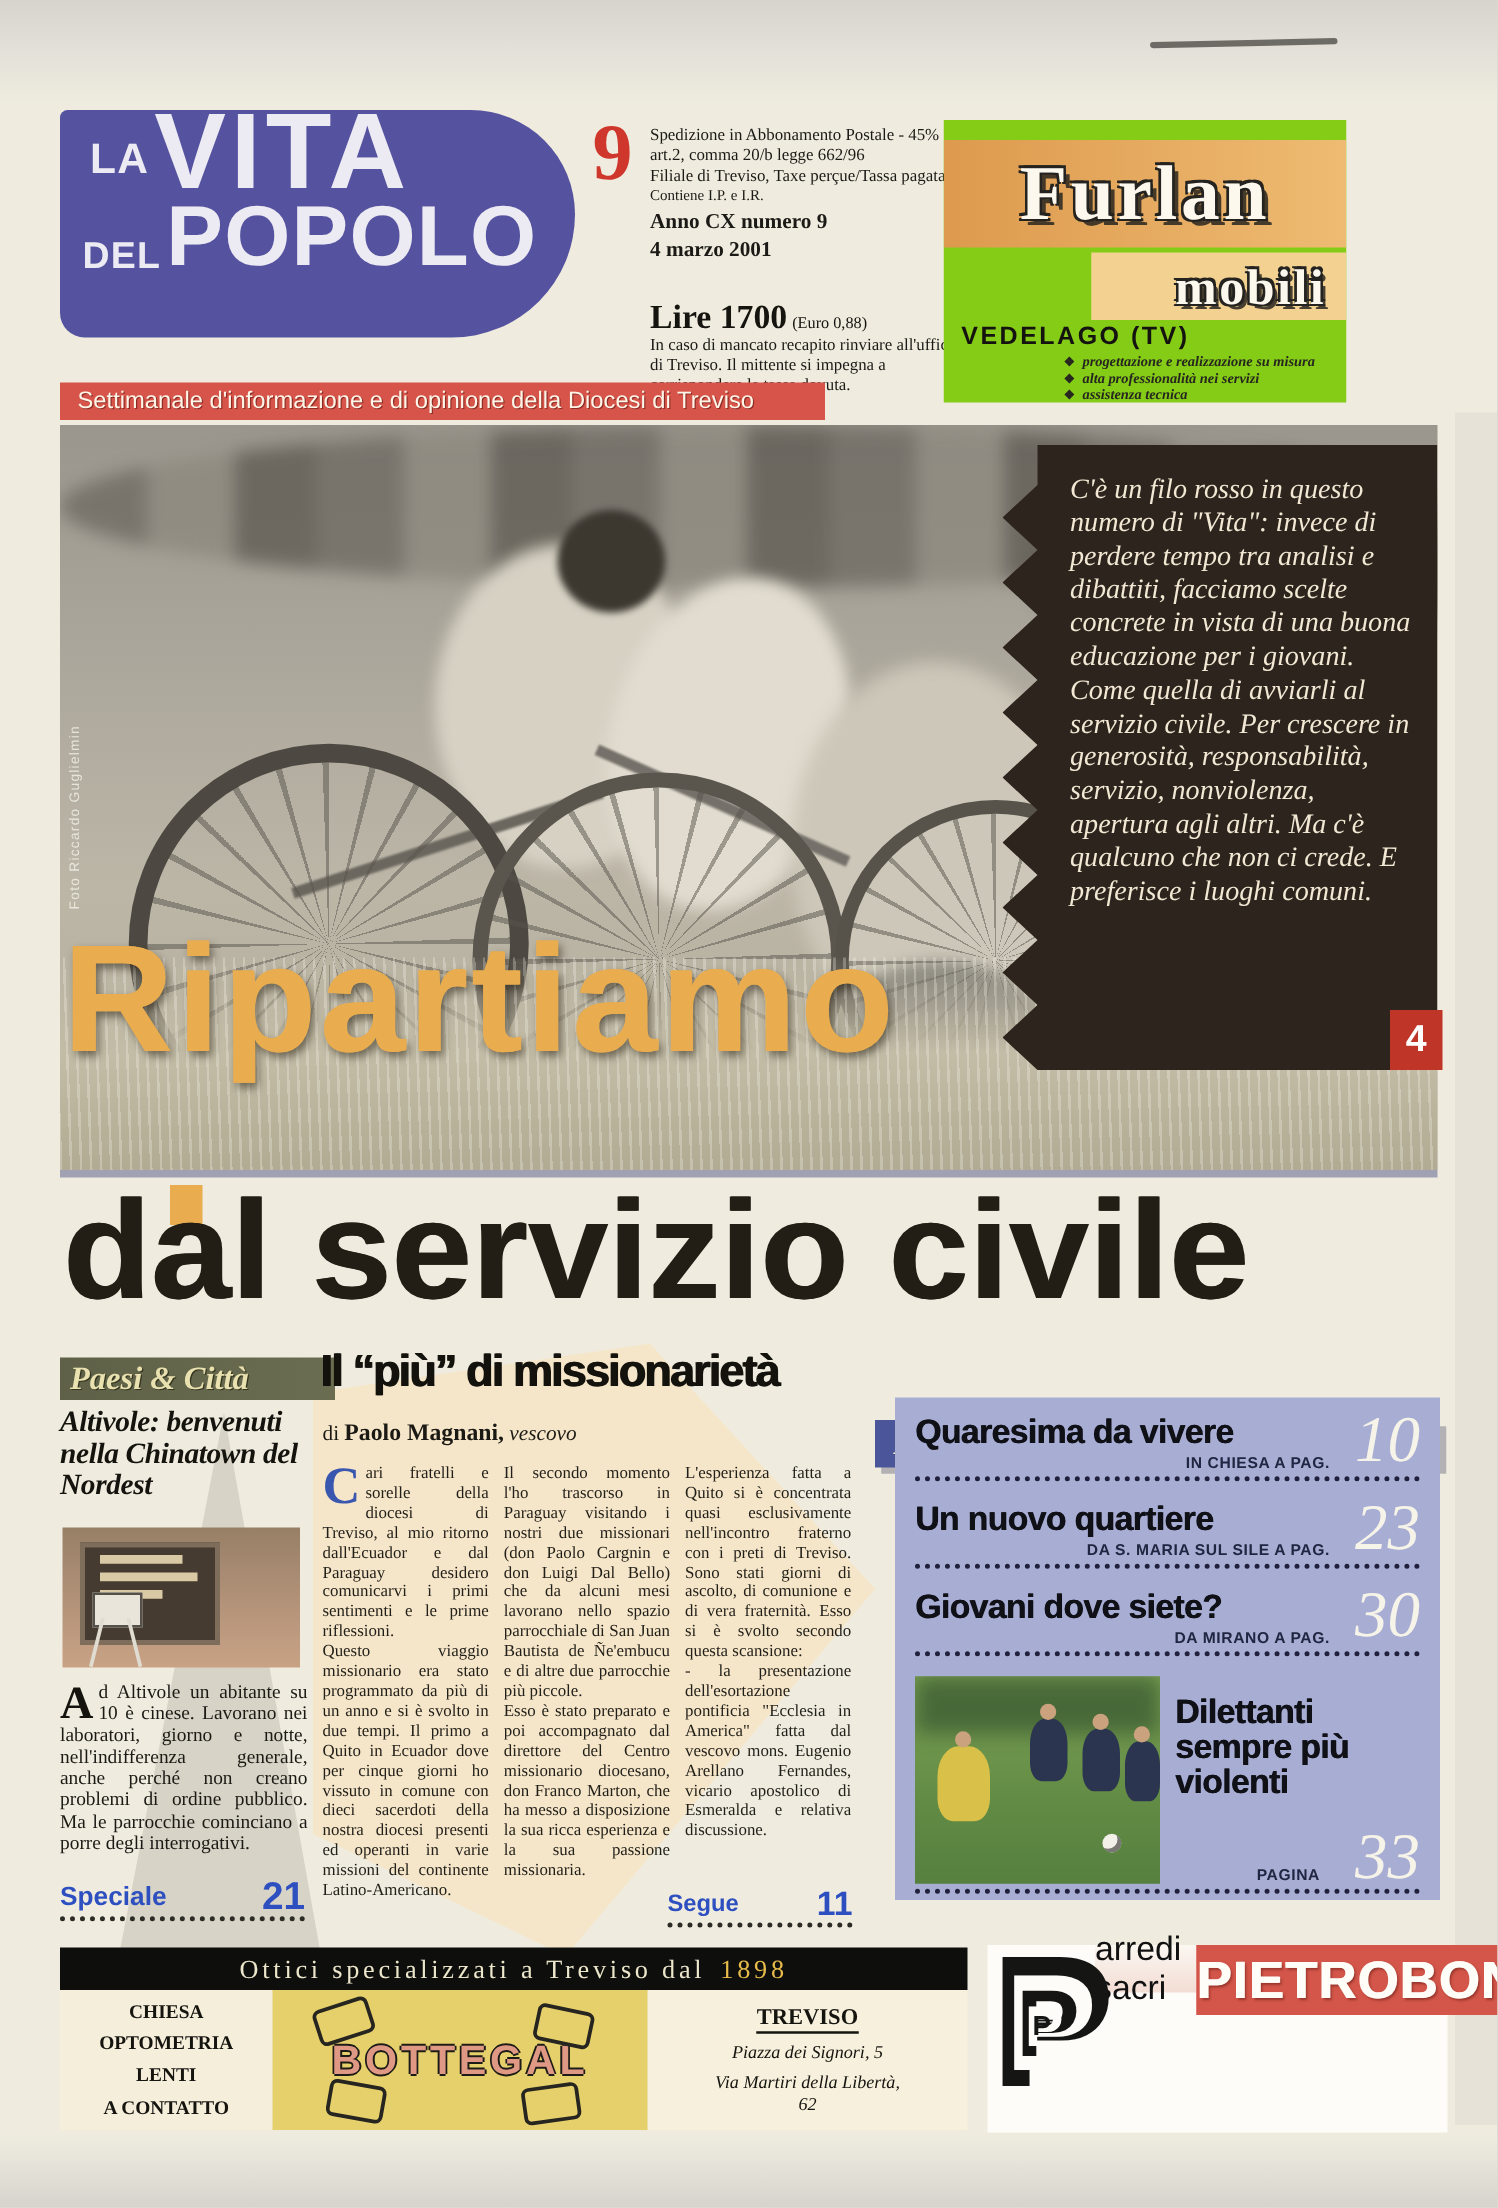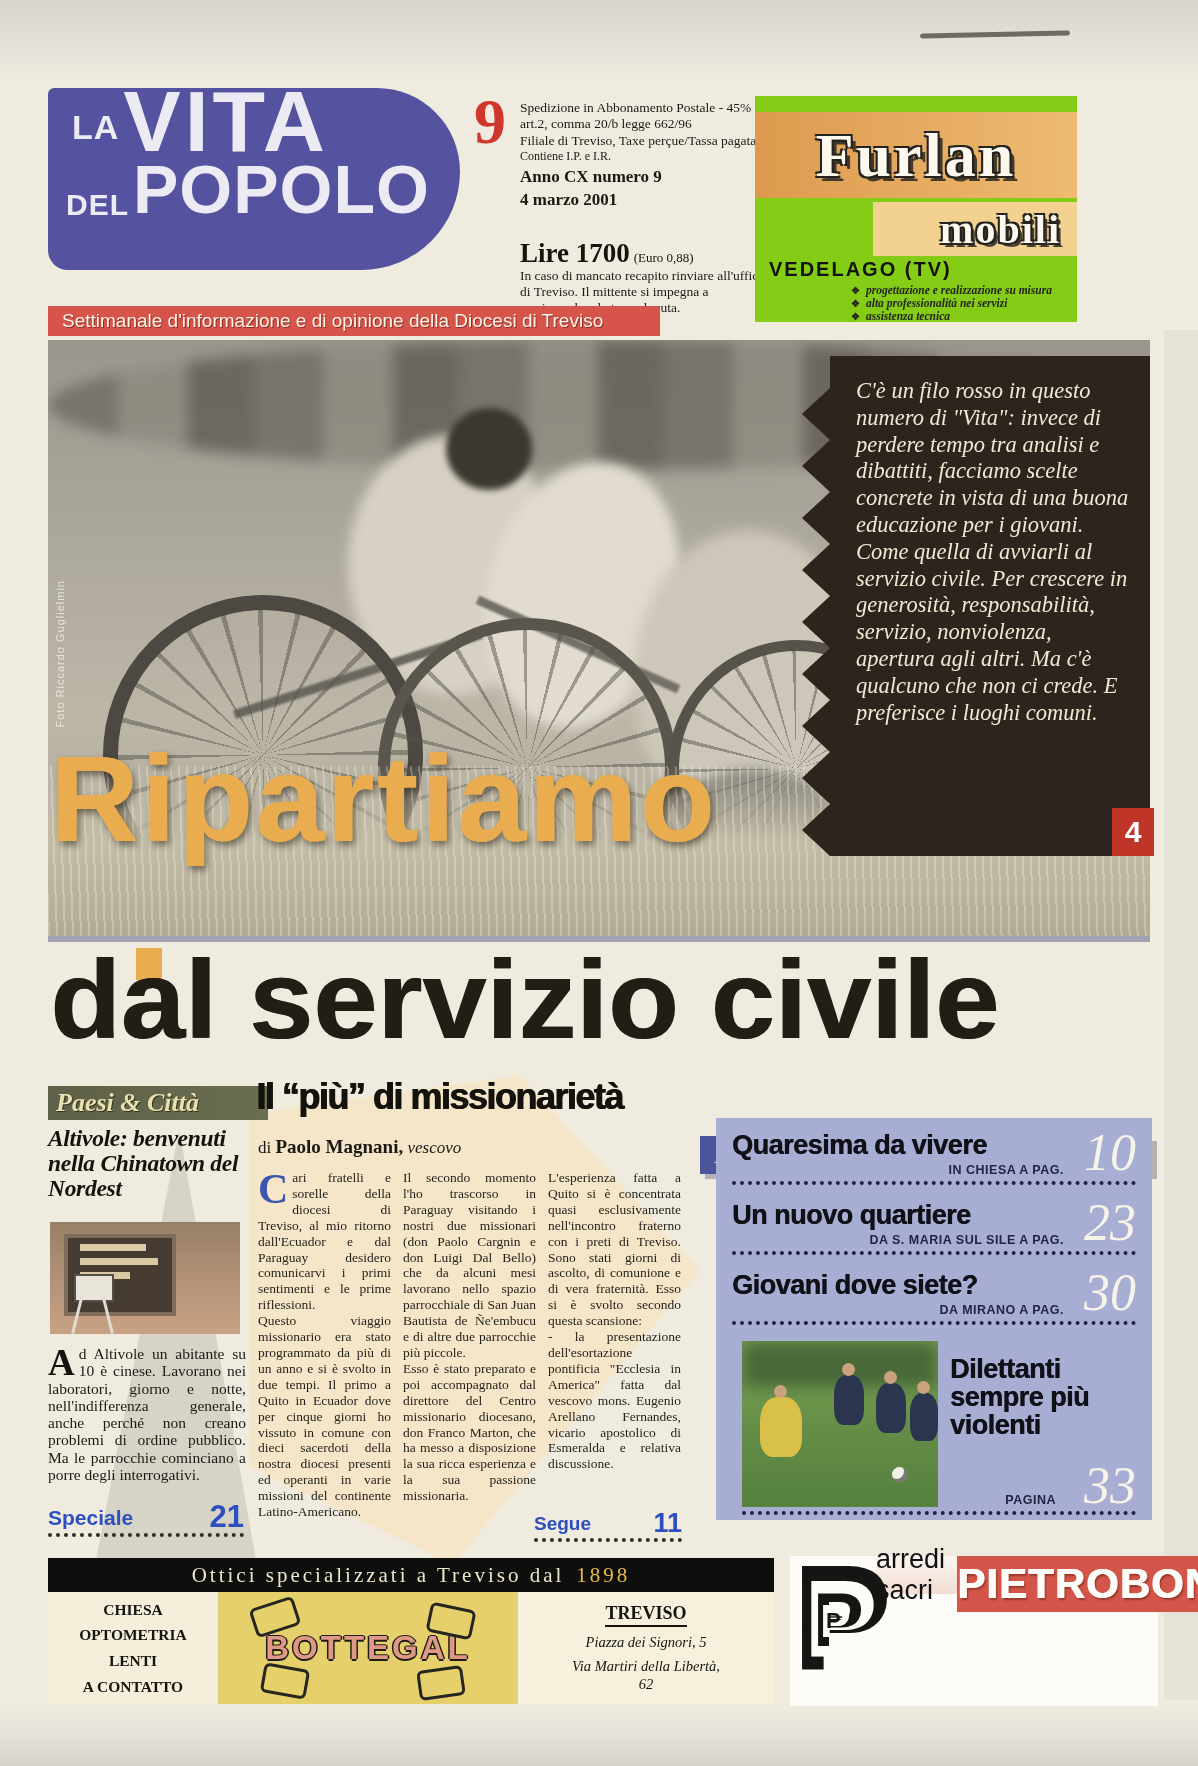--- a/index.html
+++ b/index.html
@@ -140,21 +140,21 @@
   .int-sub{font-family:"Liberation Sans",sans-serif;font-weight:bold;font-size:12.5px;letter-spacing:.5px;
       color:#202642;text-align:right;margin-top:4px;}
   .int-num{width:66px;text-align:right;font-style:italic;font-size:52px;line-height:.8;color:#f6f3e9;
       font-family:"Liberation Serif",serif;margin-left:6px;}
   .int-photo{width:196px;height:166px;position:relative;overflow:hidden;flex:none;
       background:linear-gradient(180deg,#7ca254 0%,#628b45 60%,#55803e 100%);}
   .ip-shade{position:absolute;left:0;top:0;width:100%;height:46px;background:#3d5c33;filter:blur(8px);opacity:.8;}
   .player{position:absolute;border-radius:40% 40% 30% 30%;}
   .p-head{position:absolute;width:13px;height:13px;border-radius:50%;background:#caa27e;}
   .ball{position:absolute;width:15px;height:15px;border-radius:50%;background:#f2f0e8;box-shadow:inset -3px -3px 0 rgba(20,20,20,.55);}
-  .int-item4{margin-top:16px;display:block;margin-left:10px;}
+  .int-item4{margin-top:16px;display:block;}
   .i4row{display:flex;gap:12px;}
   .i4right{flex:1;display:flex;flex-direction:column;}
   .i4title{font-family:"Liberation Sans",sans-serif;font-weight:bold;font-size:27px;line-height:1.04;
       letter-spacing:-.5px;color:#101017;text-shadow:.5px 0 0 currentColor;margin-top:14px;}
   .i4bottom{display:flex;justify-content:flex-end;align-items:flex-end;gap:8px;margin-top:auto;}
   
   .bottegal{left:48px;top:1558px;width:726px;height:146px;}
   .bg-banner{height:34px;background:#0e0e0c;display:flex;align-items:center;justify-content:center;gap:12px;
       font-size:21px;letter-spacing:3px;color:#ece6cb;}
   .bg-banner .year{color:#e8bc4a;}

